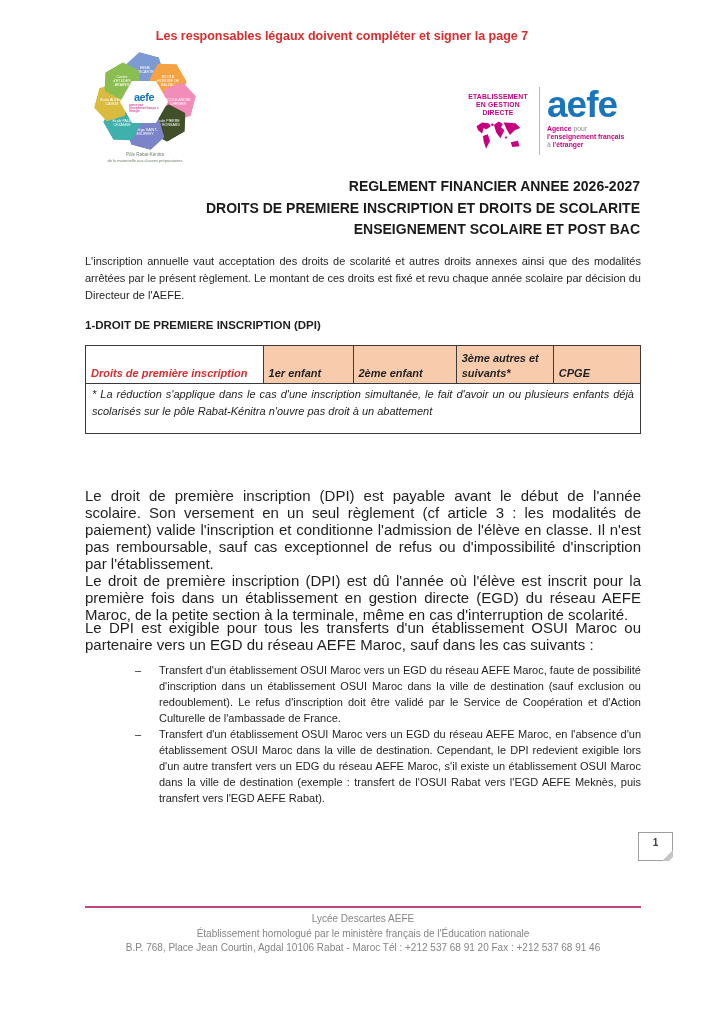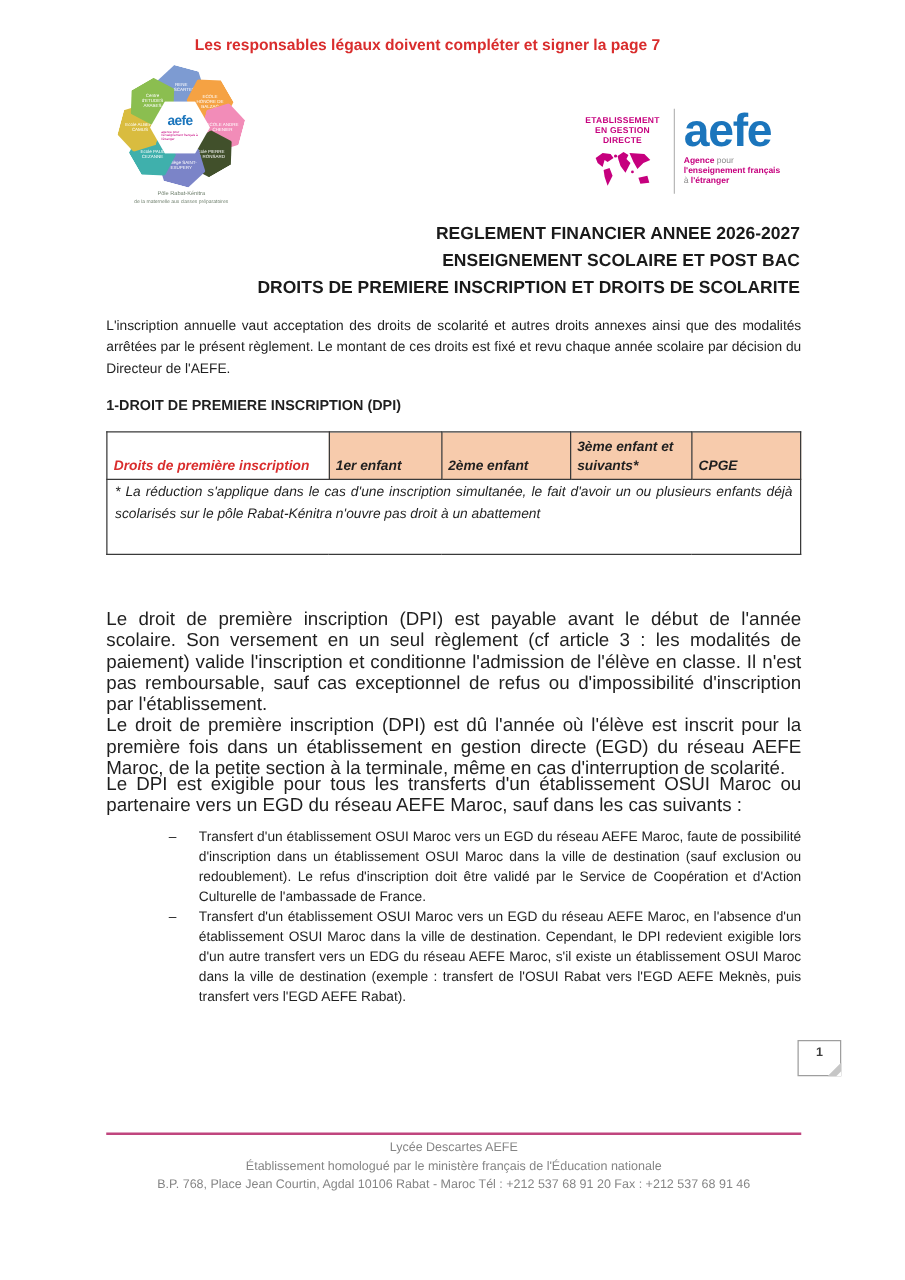--- a/index.html
+++ b/index.html
@@ -49,21 +49,21 @@
 
   
   .fee-table { position:absolute; top:345px; left:85px; width:556px;
                border-collapse:collapse; font-size:11px; }
   .fee-table td, .fee-table th { border:1px solid #3a3a3a; padding:2px 5px; }
   .fee-table thead th { font-style:italic; font-weight:bold; text-align:left;
                         vertical-align:bottom; height:38px; line-height:15px; }
   .fee-table thead th.first { background:#fff !important; }
   .fee-table .row-label { font-weight:bold; vertical-align:top; line-height:16px; height:38px; }
   .fee-table .val { font-weight:bold; text-align:right; vertical-align:bottom; padding-bottom:3px; }
-  .fee-table .note-cell { font-style:italic; line-height:16.5px; padding:2px 6px 24px 6px; text-align:justify; }
+  .fee-table .note-cell { font-style:italic; line-height:16.5px; padding:2px 6px 14px 6px; text-align:justify; }
 
   .para { position:absolute; left:85px; width:556px; font-size:15px; line-height:17px; text-align:justify; }
   .p-block1 { top:487px; }
   .p-block2 { top:619px; }
 
   .bullets { position:absolute; top:662px; left:85px; width:556px; list-style:none; }
   .bullets li { display:flex; font-size:11px; line-height:16px; }
   .bullets .marker { width:26px; padding-left:2px; flex:0 0 26px; text-align:left; margin-left:48px; }
   .bullets .btxt { flex:1; text-align:justify; }
 
@@ -159,42 +159,42 @@
         <div>
           <span class="muted">à</span>
           <span style="color: rgb(198, 0, 126);">l'étranger</span>
         </div>
       </div>
     </div>
   </div>
 
   <div class="doc-title">
     <div>REGLEMENT FINANCIER ANNEE 2026-2027</div>
+    <div>DROITS DE PREMIERE INSCRIPTION ET DROITS DE SCOLARITE</div>
     <div>ENSEIGNEMENT SCOLAIRE ET POST BAC</div>
-    <div>DROITS DE PREMIERE INSCRIPTION ET DROITS DE SCOLARITE</div>
   </div>
 
   <div class="intro">L'inscription annuelle vaut acceptation des droits de scolarité et autres droits annexes ainsi que des modalités arrêtées par le présent règlement. Le montant de ces droits est fixé et revu chaque année scolaire par décision du Directeur de l'AEFE.</div>
 
   <div class="sec-heading">1-DROIT DE PREMIERE INSCRIPTION (DPI)</div>
 
   <table class="fee-table">
     <colgroup>
       <col style="width:32%">
         <col style="width:16.2%">
         <col style="width:18.6%">
       <col style="width:17.5%">
         <col style="width:15.7%">
     </colgroup>
     <thead>
       <tr>
         <th class="first" style="color: rgb(217, 45, 45);">Droits de première inscription</th>
         <th style="background-color: rgb(247, 203, 172);">1er enfant</th>
         <th style="background-color: rgb(247, 203, 172);">2ème enfant</th>
-        <th style="background-color: rgb(247, 203, 172);">3ème enfant et suivants*</th>
+        <th style="background-color: rgb(247, 203, 172);">3ème autres et suivants*</th>
         <th style="background-color: rgb(247, 203, 172); margin-left: 48px;">CPGE</th>
       </tr>
     </thead>
     <tbody>
       <tr>
         <td class="note-cell" colspan="5">* La réduction s'applique dans le cas d'une inscription simultanée, le fait d'avoir un ou plusieurs enfants déjà scolarisés sur le pôle Rabat-Kénitra n'ouvre pas droit à un abattement</td>
       </tr>
     </tbody>
   </table>
 

